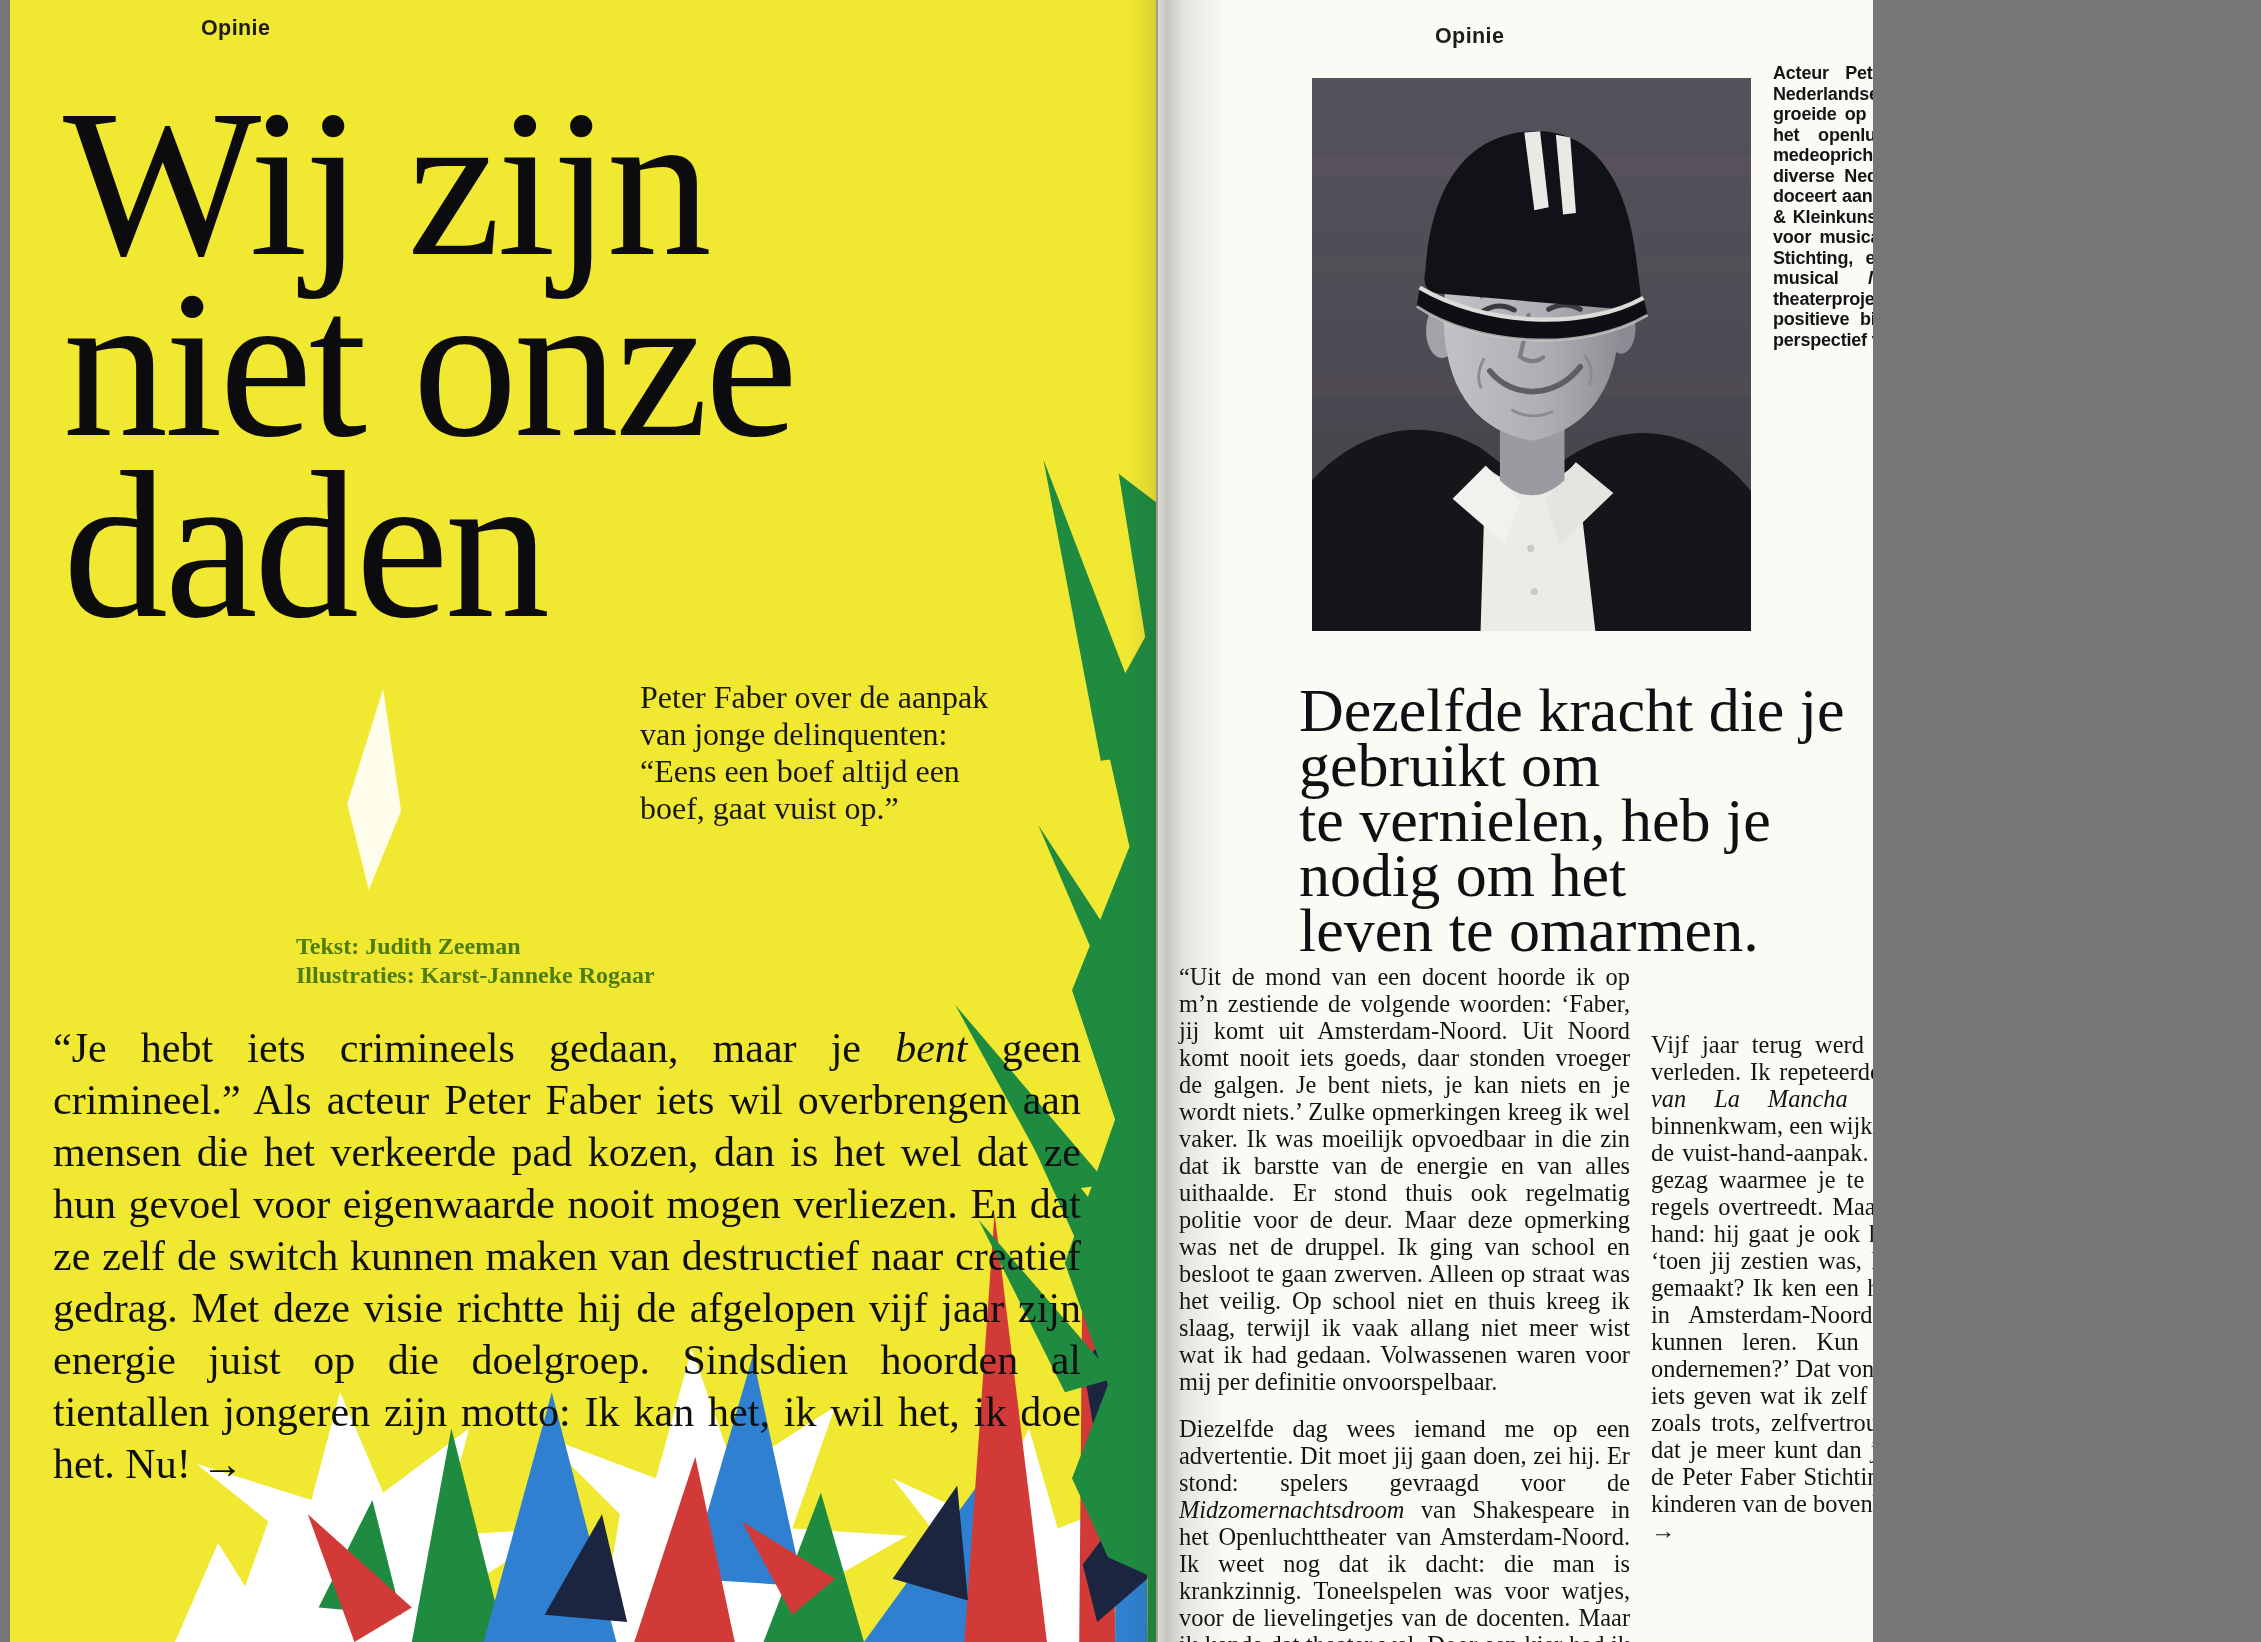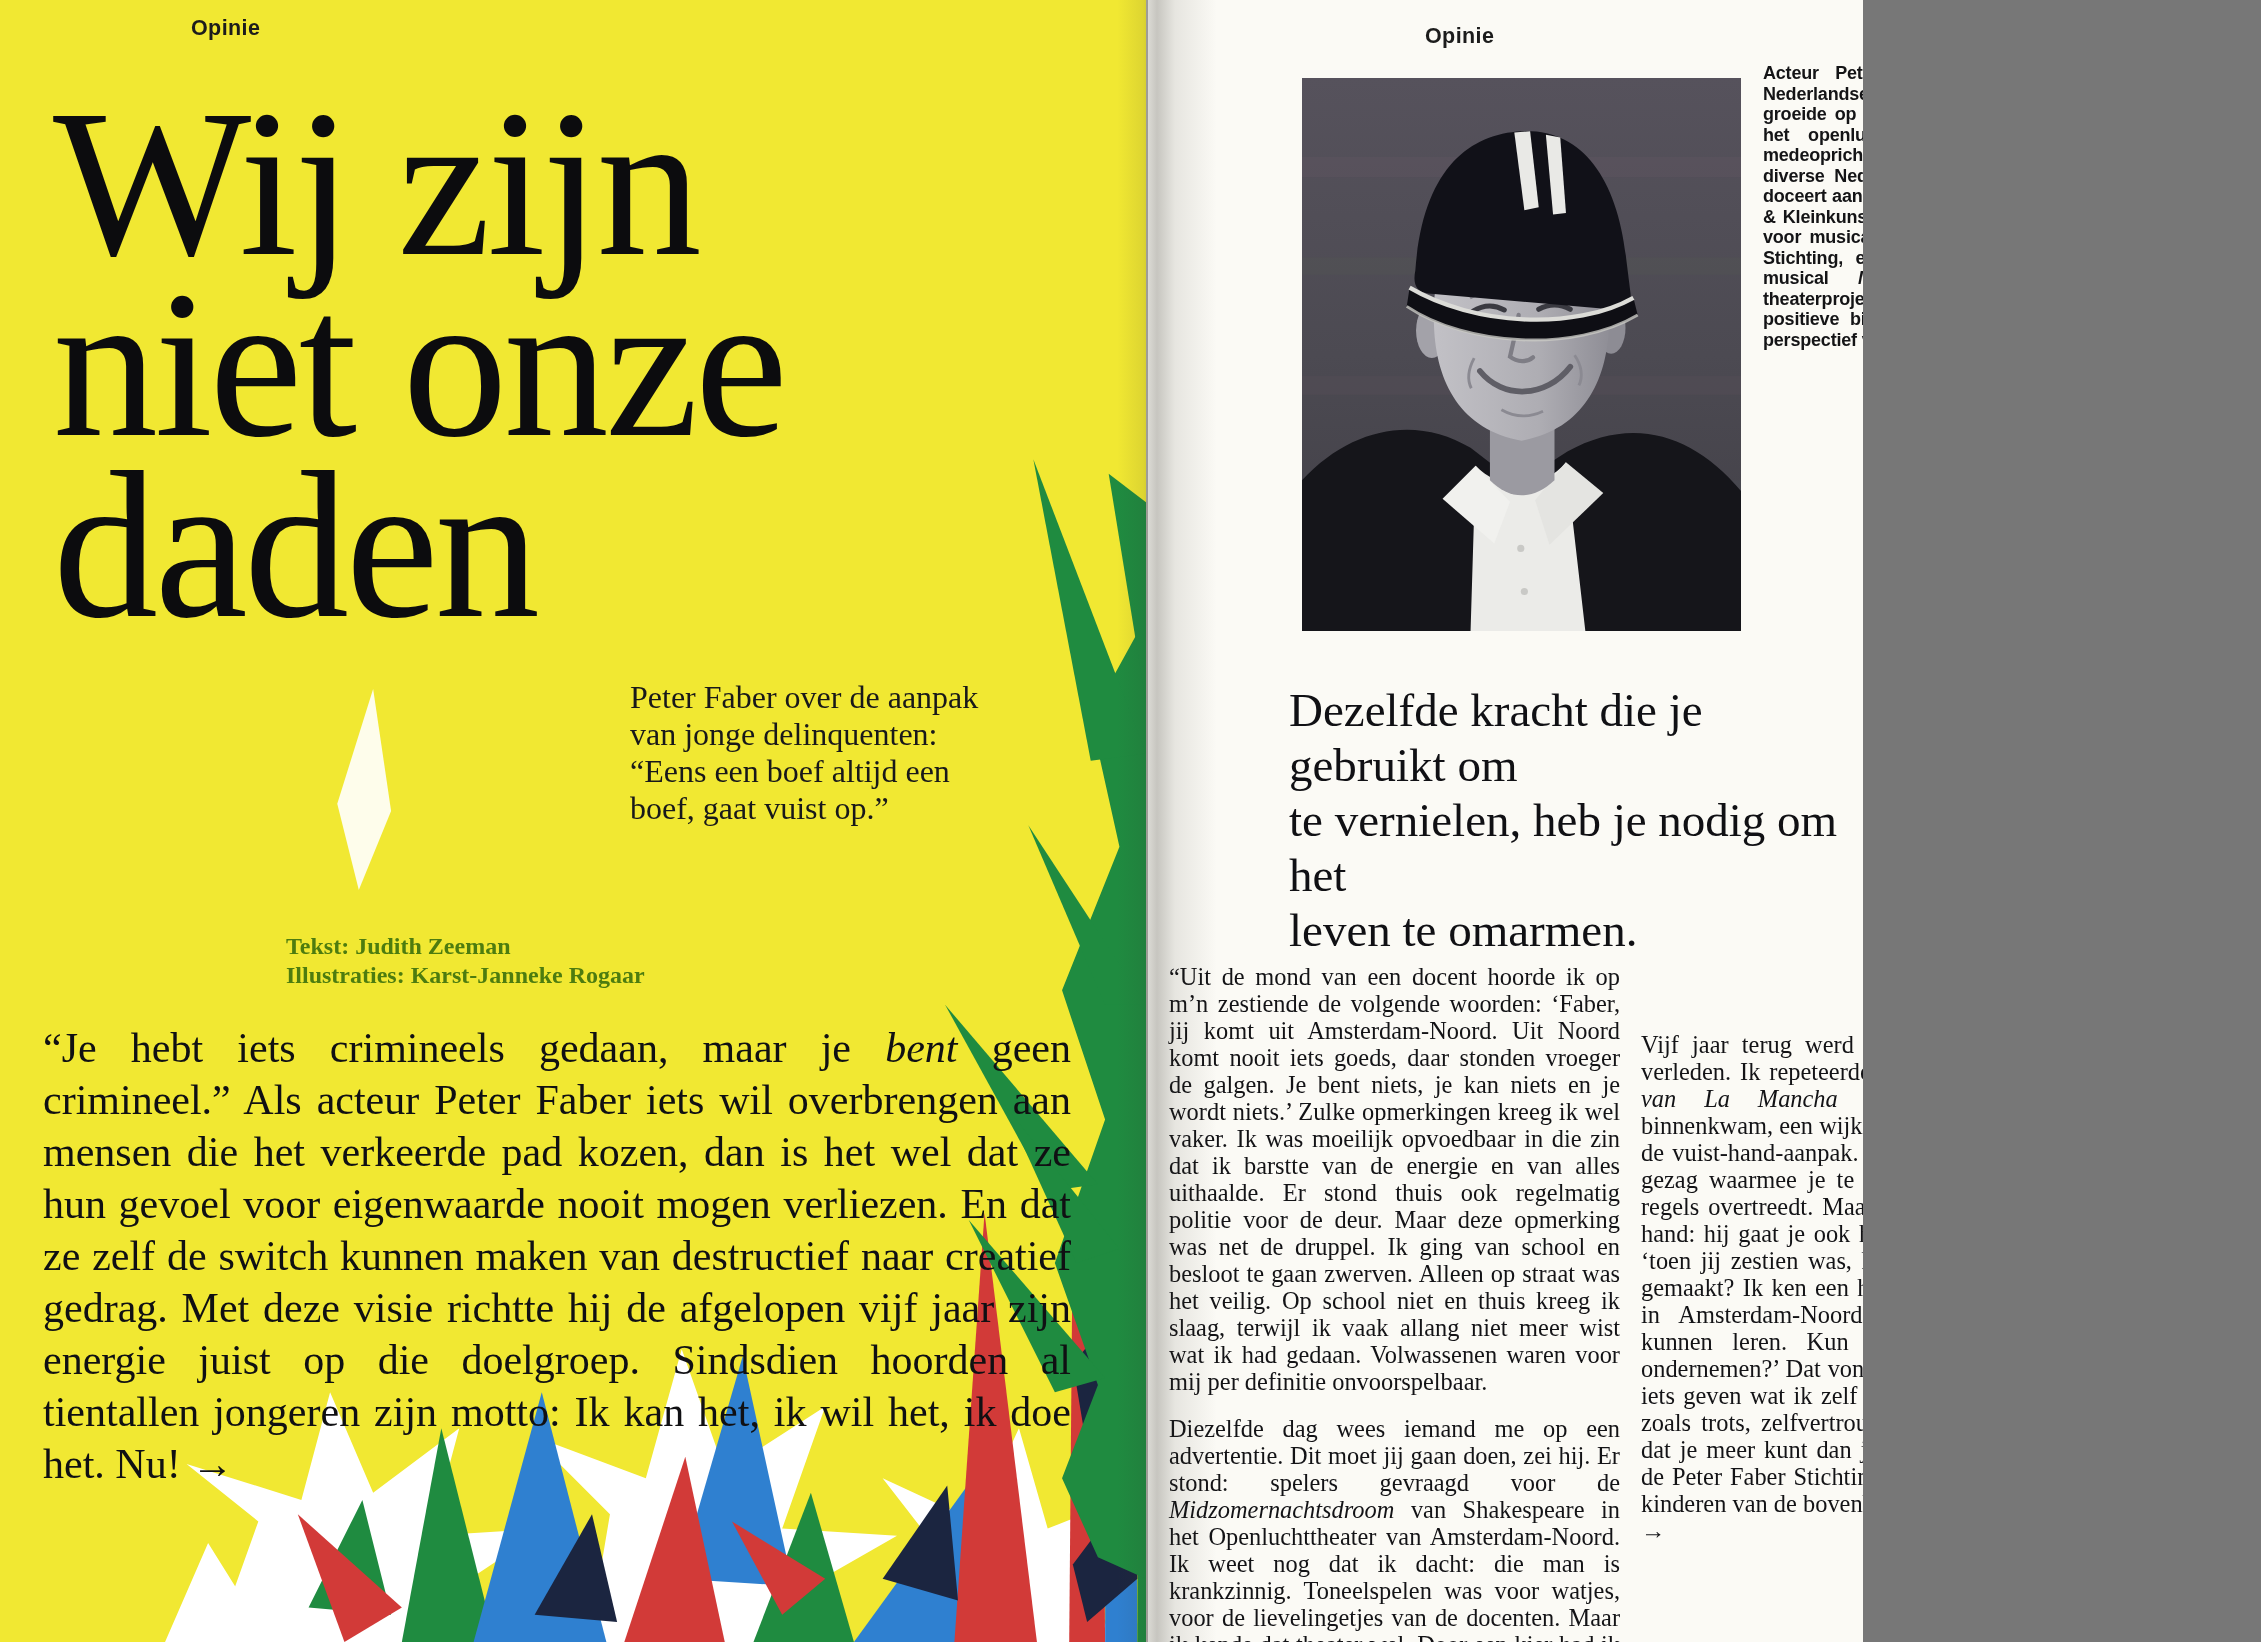--- a/index.html
+++ b/index.html
@@ -1,17 +1,17 @@
 <!DOCTYPE html>
 <html style="--yellow: #f1e832; --paper: #fbfaf5; --ink: #121214; --green: #1f8b40; --red: #d23a38; --blue: #2f80d0; --navy: #1b2540; --white: #ffffff;font-size:11.5px"><head>
 <meta charset="utf-8">
 <style>
   html,body{margin:0;padding:0;background:#777;}
   .canvas{position:relative;width:1863px;height:1642px;overflow:hidden;
-          font-family:"Liberation Serif",serif;color:var(--ink,#121214);}
+          font-family:"Liberation Serif",serif;color:var(--ink,#121214);margin-left:10px;}
 
   
   .page-left{position:absolute;left:0;top:0;width:1146px;height:1642px;background:var(--yellow,#f1e832);}
   .page-right{position:absolute;left:1146px;top:0;width:1115px;height:1642px;background:var(--paper,#fbfaf5);}
   .gutter{position:absolute;left:1117px;top:0;width:100px;height:1642px;z-index:6;pointer-events:none;
           background:linear-gradient(90deg,rgba(50,48,40,0) 0%,rgba(50,48,40,0.10) 26%,rgba(50,48,40,0.26) 40%,rgba(50,48,40,0.10) 58%,rgba(50,48,40,0) 100%);}
   .fold-line{position:absolute;left:1146px;top:0;width:2.2px;height:1642px;background:rgba(40,38,30,0.35);z-index:7;}
   .right-edge{position:absolute;left:2234px;top:0;width:27px;height:1642px;z-index:6;pointer-events:none;
           background:linear-gradient(90deg,rgba(0,0,0,0) 0%,rgba(0,0,0,0.12) 100%);}
 
@@ -32,21 +32,21 @@
   
   .kicker-right{left:1425px;top:24.4px;}
   .pagenum{position:absolute;left:2129px;top:24.4px;font-family:"Liberation Sans",sans-serif;
            font-weight:700;font-size:21.5px;color:#1c1c1c;z-index:3;}
   .photo{position:absolute;left:1302px;top:78px;width:439px;height:553px;z-index:3;}
   .photo svg{display:block;width:100%;height:100%;}
   .bio{position:absolute;left:1763px;top:63px;width:467px;z-index:3;
        font-family:Liberation Sans, sans-serif;font-weight:700;letter-spacing:-0.2px;
        font-size:18px;line-height:20.5px;text-align:justify;color:#141416;}
   .pullquote{position:absolute;left:1289px;top:683px;z-index:3;white-space:pre-line;
-             font-size:47px;line-height:55px;color:#101014;}
+             font-size:62px;line-height:55px;color:#101014;}
   .bodycol{position:absolute;top:963px;z-index:3;font-size:24.4px;line-height:27px;
            text-align:justify;color:#131316;}
   .col1{left:1169px;width:451px;}
   .col2{left:1641px;width:454px;}
   .bodycol p{margin:0 0 20px 0;}
   .subhead{font-size:33px;line-height:36px;text-align:right;margin:13px 0 18.7px 0;color:#121214;}
 </style>
 </head>
 <body>
 

